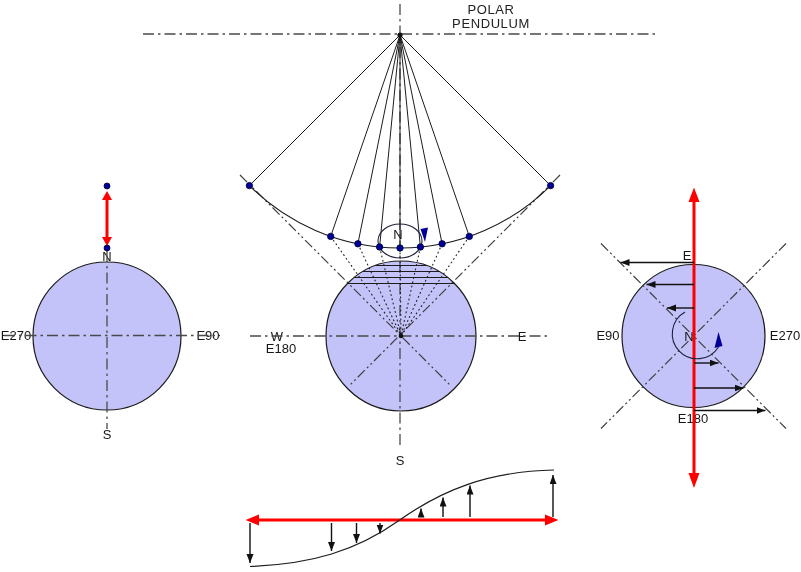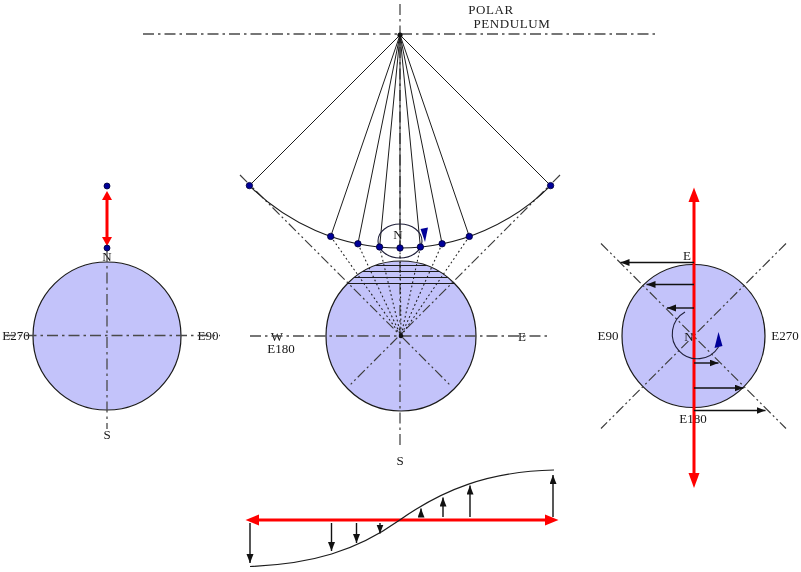--- a/index.html
+++ b/index.html
@@ -1,17 +1,17 @@
 <!DOCTYPE html>
 <html style="--globe-fill: #c3c3fa; --accent-red: #ff0000; --marker-navy: #000099; --line-dark: #1c1c1c; --centerline-gray: #4a4a4a;"><head>
 <meta charset="utf-8">
 <style>
   html,body{margin:0;padding:0;background:#fff;}
   #stage{position:relative;width:801px;height:572px;background:#fff;overflow:hidden;
-         font-family:Liberation Serif, serif;}
+         font-family:Liberation Sans, sans-serif;}
   #stage svg{position:absolute;left:0;top:0;}
   #globes-svg{z-index:1;}
   #lines-svg{z-index:3;}
   .lbl{position:absolute;transform:translate(-50%,-50%);font-size:13px;color:#161616;
        white-space:nowrap;z-index:2;line-height:1;}
   .title{letter-spacing:.6px;color:#222;}
   
   .globe{fill:var(--globe-fill,#c3c3fa);stroke:#1a1a1a;stroke-width:1.2;}
   .dashdot{stroke:var(--centerline-gray,#4a4a4a);stroke-width:1.3;fill:none;
            stroke-dasharray:11 4 2.5 4;}
@@ -34,21 +34,21 @@
 
 <div id="stage">
 
   <svg id="globes-svg" width="801" height="572" viewBox="0 0 801 572">
     <circle class="globe" cx="107" cy="336" r="74"></circle>
     <circle class="globe" cx="401" cy="336" r="75"></circle>
     <circle class="globe" cx="693.5" cy="336" r="71.5"></circle>
   </svg>
 
   <div class="lbl title" style="left:491px;top:9px">POLAR</div>
-  <div class="lbl title" style="left:512px;top:23px">PENDULUM</div>
+  <div class="lbl title" style="left:491px;top:23px">PENDULUM</div>
 
   <div class="lbl" style="left:398px;top:234px">N</div>
   <div class="lbl" style="left:277px;top:336px">W</div>
   <div class="lbl" style="left:281px;top:348px">E180</div>
   <div class="lbl" style="left:522px;top:336px">E</div>
   <div class="lbl" style="left:400px;top:460px">S</div>
 
   <div class="lbl" style="left:107px;top:256px">N</div>
   <div class="lbl" style="left:16px;top:335px">E270</div>
   <div class="lbl" style="left:208px;top:335px">E90</div>

